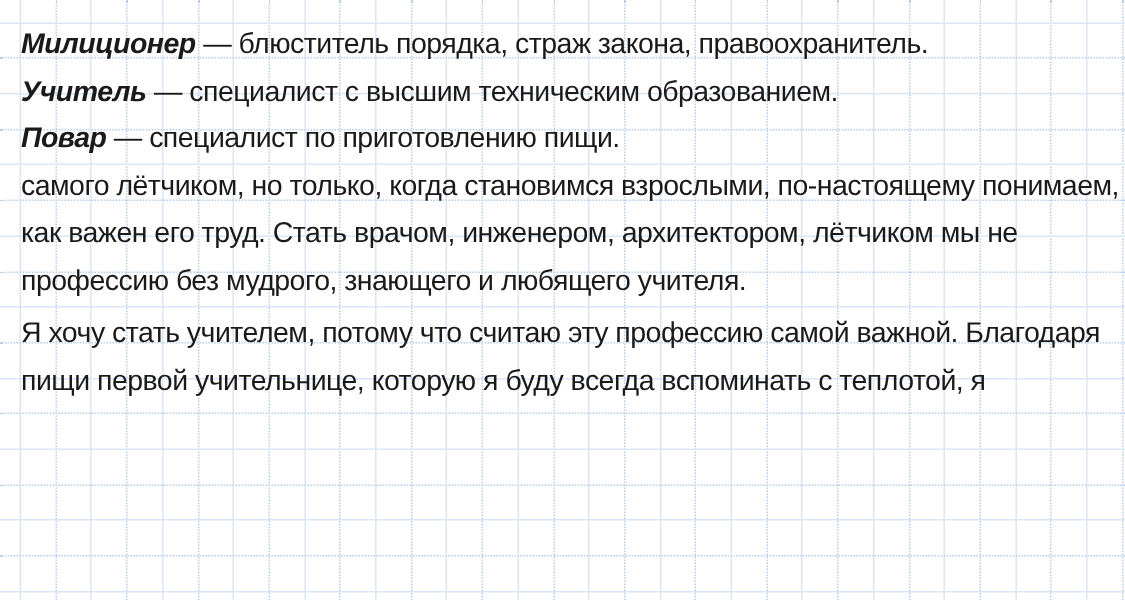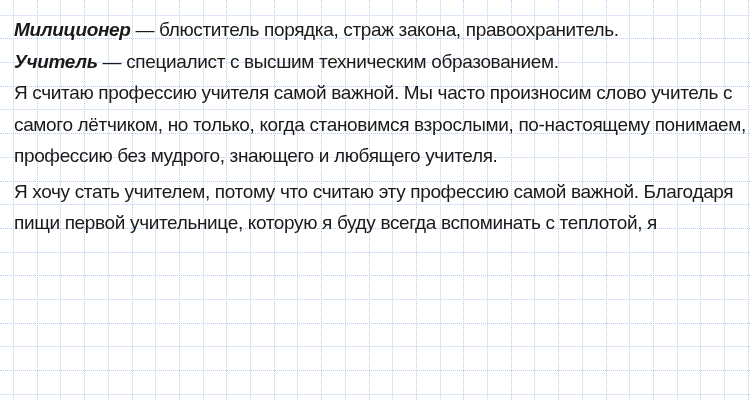--- a/index.html
+++ b/index.html
@@ -116,24 +116,27 @@
     </div>
 
   <div class="text-layer">
 
     <div class="tline">
       <span class="term">Милиционер</span><span> — блюститель порядка, страж закона, правоохранитель.</span>
     </div>
     <div class="tline">
       <span class="term">Учитель</span><span> — специалист с высшим техническим образованием.</span>
     </div>
+    <div class="tline">
+      <span class="term">Повар</span><span> — специалист по приготовлению пищи.</span>
+    </div>
 
     <div>
-      <div class="tline">Я считаю профессию учителя самой важной. Мы часто произносим слово учитель с</div>
       <div class="tline">самого лётчиком, но только, когда становимся взрослыми, по-настоящему понимаем,</div>
+      <div class="tline">как важен его труд. Стать врачом, инженером, архитектором, лётчиком мы не</div>
       <div class="tline">профессию без мудрого, знающего и любящего учителя.</div>
     </div>
 
     <div class="para-gap">
       <div class="tline">Я хочу стать учителем, потому что считаю эту профессию самой важной. Благодаря</div>
       <div class="tline">пищи первой учительнице, которую я буду всегда вспоминать с теплотой, я</div>
     </div>
 
   </div>
 </div>

